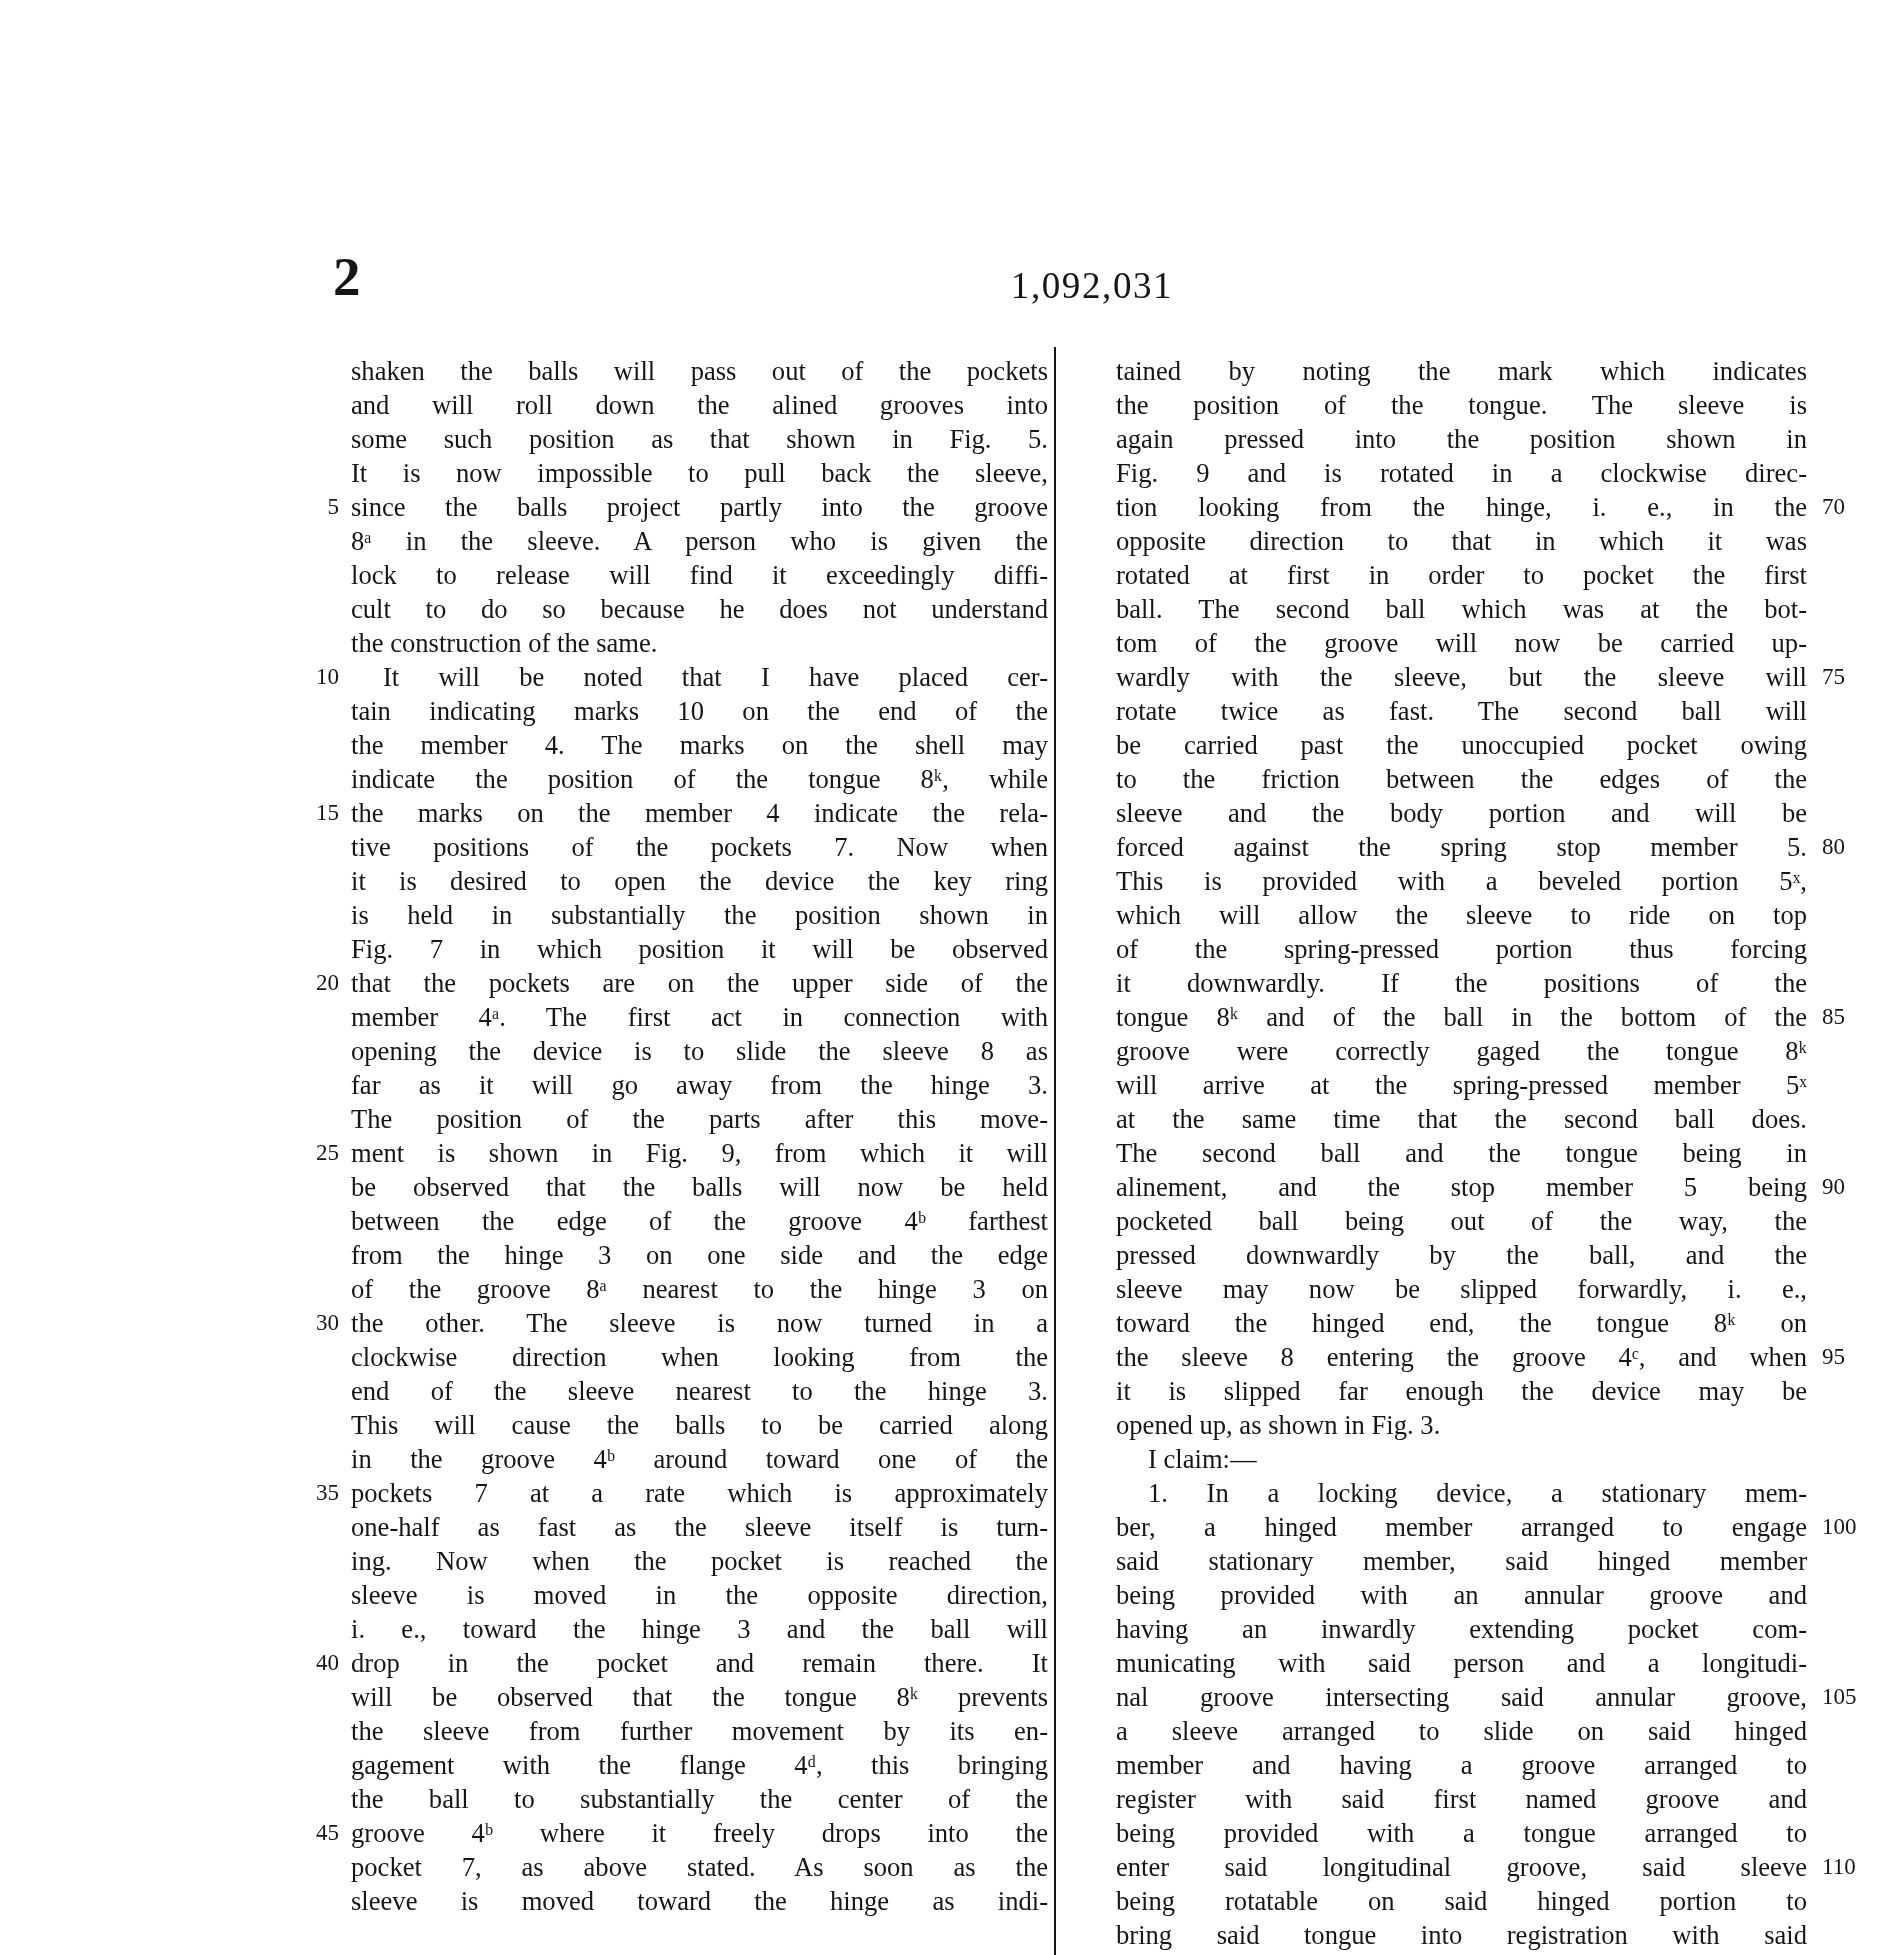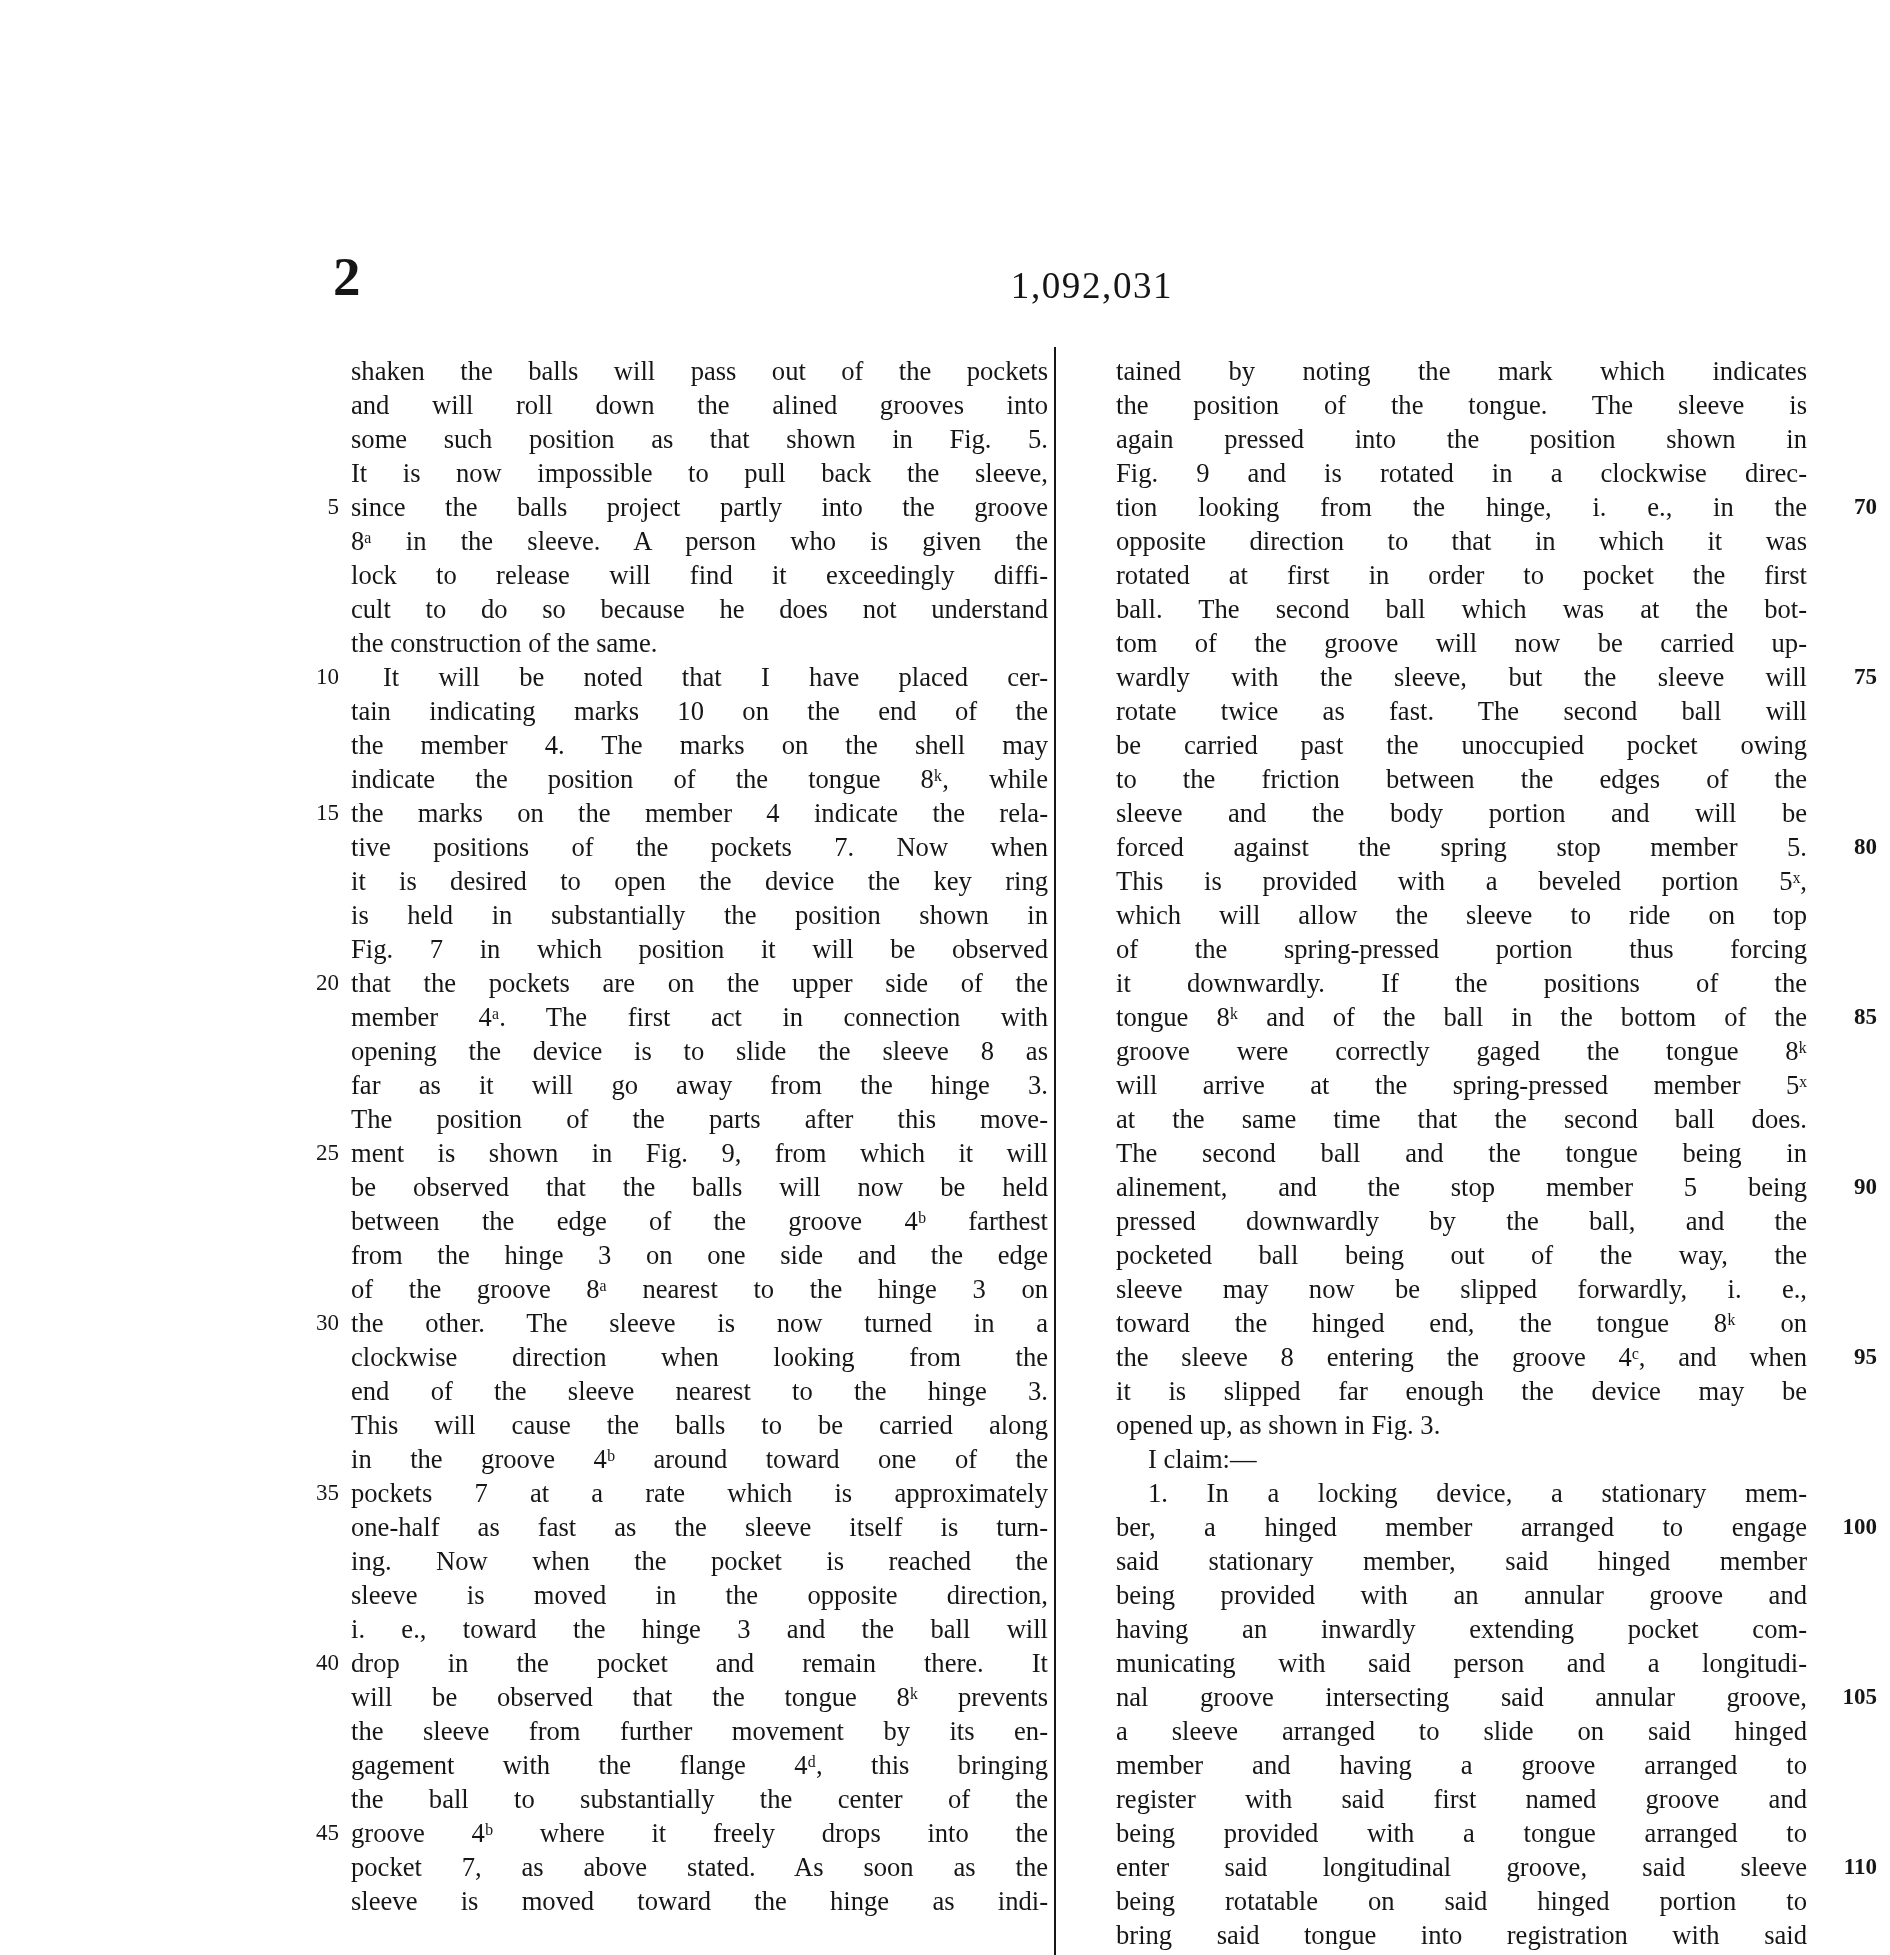--- a/index.html
+++ b/index.html
@@ -43,21 +43,21 @@
     text-justify:inter-word;
     white-space:normal;
   }
   .para-end .line-text { text-align-last:left; }
   .para-start .line-text { text-indent:32px; }
   .line-number {
     position:absolute; top:0;
     font-size:23px; line-height:34px;
   }
   .col-left  .line-number { left:-63px; width:51px; text-align:right; }
-  .col-right .line-number { right:-70px; width:55px; text-align:right;font-weight:bold; }
+  .col-right .line-number { right:-70px; width:55px; text-align:left; }
 </style>
 </head>
 <body>
 
 <div class="page">
   <div class="page-number">2</div>
   <div class="patent-number">1,092,031</div>
   <div class="column-divider"></div>
   <div class="text-column col-left" id="left-col">
       <div class="text-line">
@@ -283,24 +283,24 @@
         <span class="line-text">at the same time that the second ball does.</span>
       </div>
       <div class="text-line">
         <span class="line-text">The second ball and the tongue being in</span>
       </div>
       <div class="text-line">
         <span class="line-number">90</span>
         <span class="line-text">alinement, and the stop member 5 being</span>
       </div>
       <div class="text-line">
+        <span class="line-text">pocketed ball being out of the way, the</span>
+      </div>
+      <div class="text-line">
         <span class="line-text">pressed downwardly by the ball, and the</span>
-      </div>
-      <div class="text-line">
-        <span class="line-text">pocketed ball being out of the way, the</span>
       </div>
       <div class="text-line">
         <span class="line-text">sleeve may now be slipped forwardly, i. e.,</span>
       </div>
       <div class="text-line">
         <span class="line-text">toward the hinged end, the tongue 8ᵏ on</span>
       </div>
       <div class="text-line">
         <span class="line-number">95</span>
         <span class="line-text">the sleeve 8 entering the groove 4ᶜ, and when</span>

